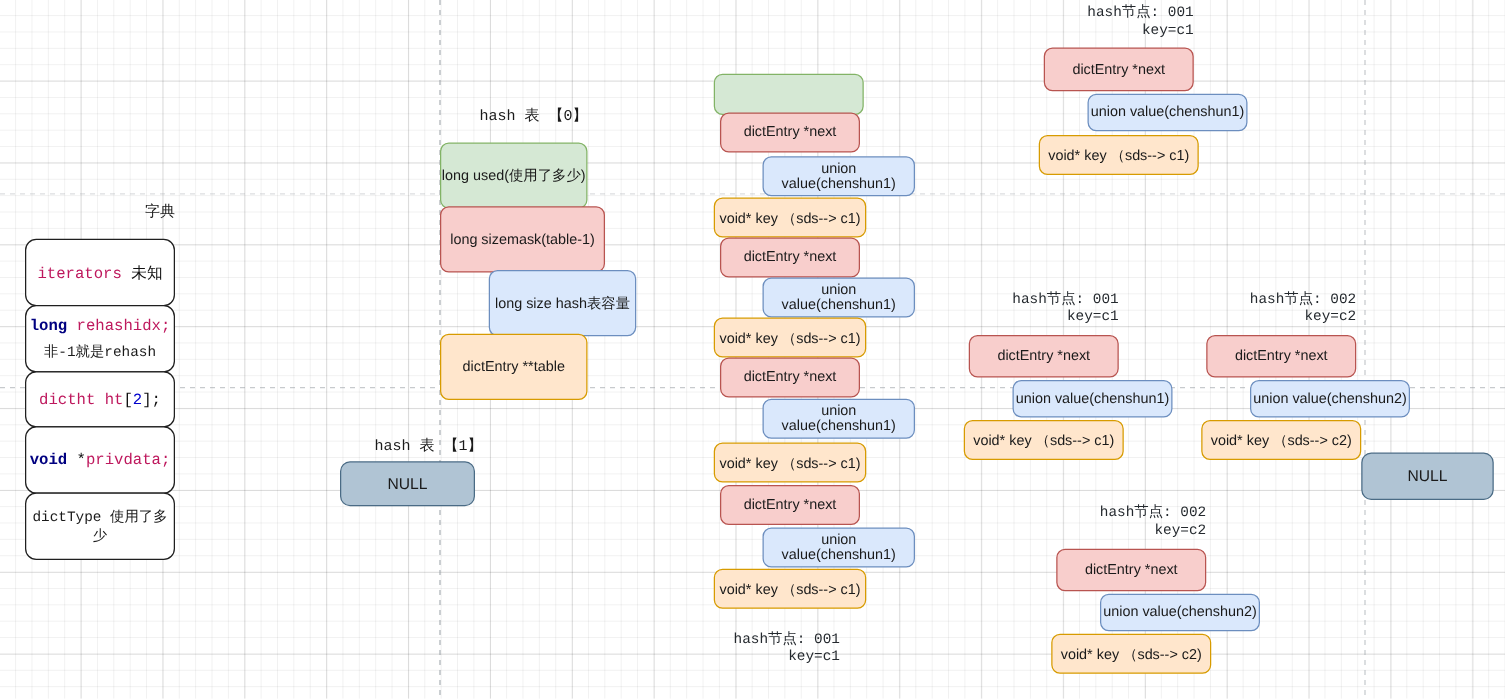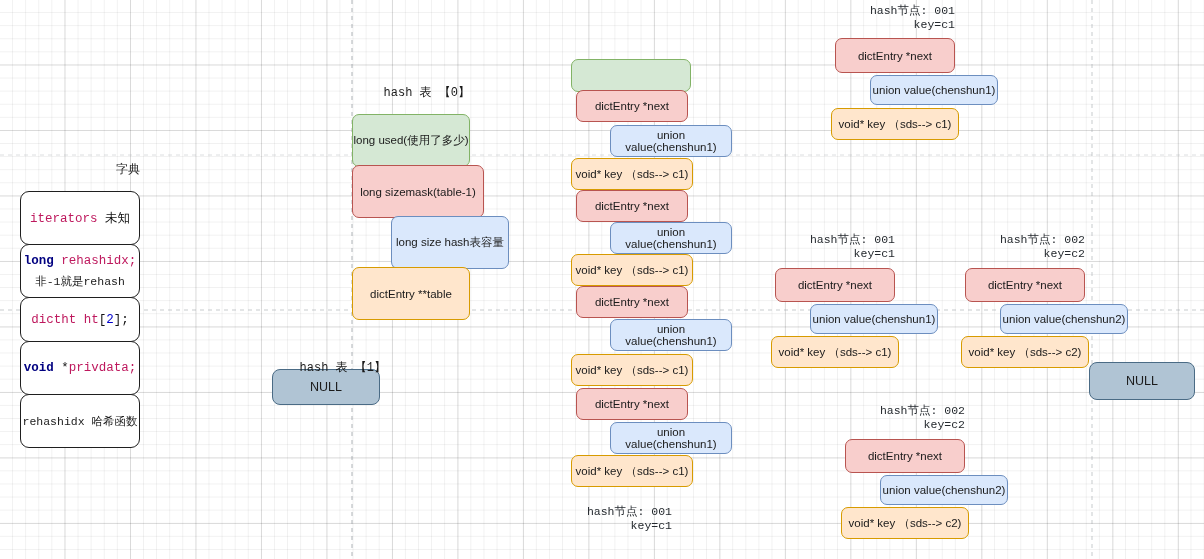--- a/index.html
+++ b/index.html
@@ -57,38 +57,38 @@
   <svg class="layer">
     <line x1="352" y1="0" x2="352" y2="559" stroke="#9aa0a6" stroke-width="1" stroke-dasharray="4 4" opacity="0.8"></line>
     <line x1="1092" y1="0" x2="1092" y2="559" stroke="#9aa0a6" stroke-width="1" stroke-dasharray="4 4" opacity="0.55"></line>
     <line x1="0" y1="310" x2="1204" y2="310" stroke="#9aa0a6" stroke-width="1" stroke-dasharray="4 4" opacity="0.55"></line>
     <line x1="0" y1="155" x2="1204" y2="155" stroke="#9aa0a6" stroke-width="1" stroke-dasharray="4 4" opacity="0.35"></line>
   </svg>
 
   
   <div class="lbl title" style="left:20px;top:163px;width:120px;">字典</div>
   <div class="lbl title" style="left:350px;top:86px;width:120px;">hash 表 【0】</div>
-  <div class="lbl title" style="left:266px;top:350px;width:120px;margin-top:11px;">hash 表 【1】</div>
+  <div class="lbl title" style="left:266px;top:350px;width:120px;">hash 表 【1】</div>
 
   
   <div class="box dictrow" style="left:20px;top:191px;width:120px;height:54px;">
     <span><span class="id">iterators</span> <span class="plain">未知</span></span>
   </div>
   <div class="box dictrow" style="left:20px;top:244px;width:120px;height:54px;">
     <span><span class="kw">long</span> <span class="id">rehashidx;</span></span>
     <span style="font-size:11.5px;text-align:right;">非-1就是rehash</span>
   </div>
   <div class="box dictrow" style="left:20px;top:297px;width:120px;height:45px;">
     <span><span class="id">dictht ht</span><span class="plain">[</span><span class="num">2</span><span class="plain">];</span></span>
   </div>
   <div class="box dictrow" style="left:20px;top:341px;width:120px;height:54px;">
     <span><span class="kw">void</span> <span class="plain">*</span><span class="id">privdata;</span></span>
   </div>
   <div class="box dictrow" style="left:20px;top:394px;width:120px;height:54px;">
-    <span style="font-size:11.5px;">rehashidx 哈希函数</span>
+    <span style="font-size:11.5px;">dictType 使用了多少</span>
   </div>
 
   
   <div class="box f green" style="left:352px;top:114px;width:118px;height:53px;">
     <span>long used(使用了多少)</span>
   </div>
   <div class="box f red" style="left:352px;top:165px;width:132px;height:53px;">
     <span>long sizemask(table-1)</span>
   </div>
   <div class="box f blue" style="left:352px;top:216px;width:118px;height:53px;">

